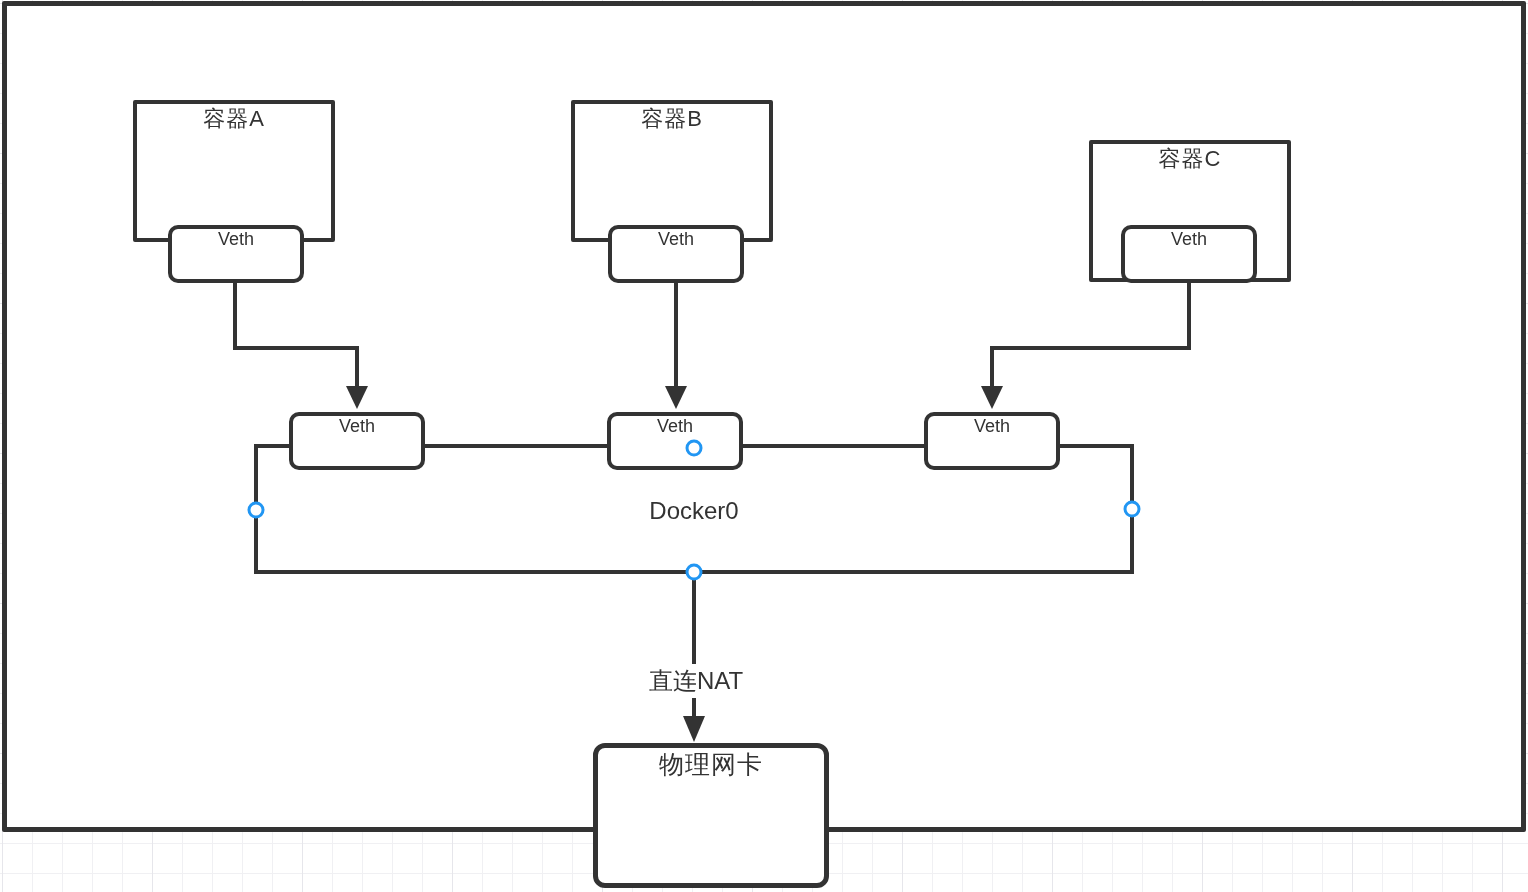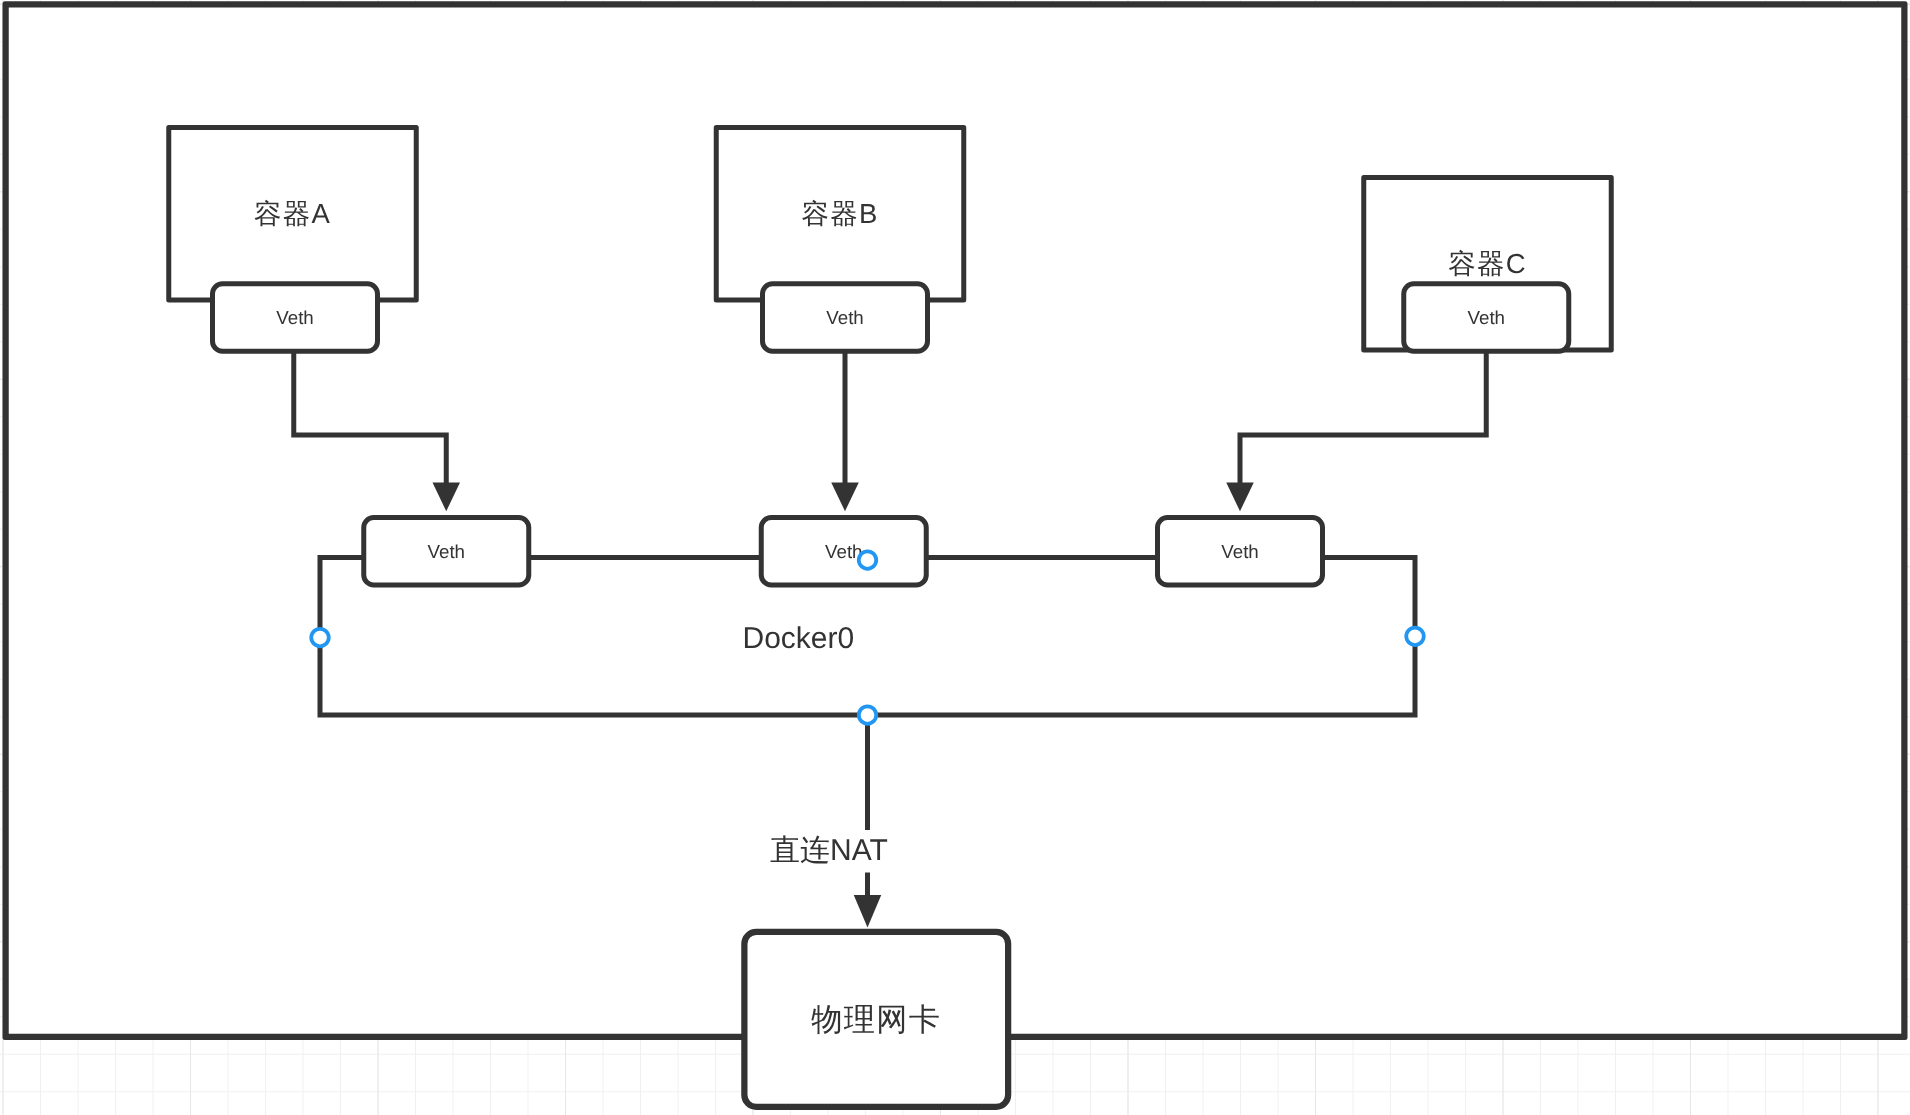--- a/index.html
+++ b/index.html
@@ -44,48 +44,48 @@
   }
   svg.lines  { z-index: 2; }
   svg.points { z-index: 5; }
   .shape {
     position: absolute;
     box-sizing: border-box;
     background: #ffffff;
     border: 4px solid #333333;
     color: #333333;
     display: flex;
-    align-items: center;
     justify-content: center;
     z-index: 3;
   }
   .container-box {
     width: 202px;
     height: 142px;
     border-radius: 2px;
     font-size: 22px;
     letter-spacing: 1px;
   }
   .veth-box {
     width: 136px;
     height: 58px;
     border-radius: 10px;
-    font-size: 15px;
+    font-size: 18px;
   }
   .nic-box {
-    width: 216px;
+    width: 236px;
     height: 145px;
     border: 5px solid #333333;
     border-radius: 12px;
     font-size: 25px;
     letter-spacing: 1px;
   }
   .floating-label {
     position: absolute;
     color: #333333;
+    text-align: center;
     z-index: 4;
   }
   .docker0-label {
     left: 594px;
     top: 497px;
     width: 200px;
     height: 28px;
     line-height: 28px;
     font-size: 24px;
   }

